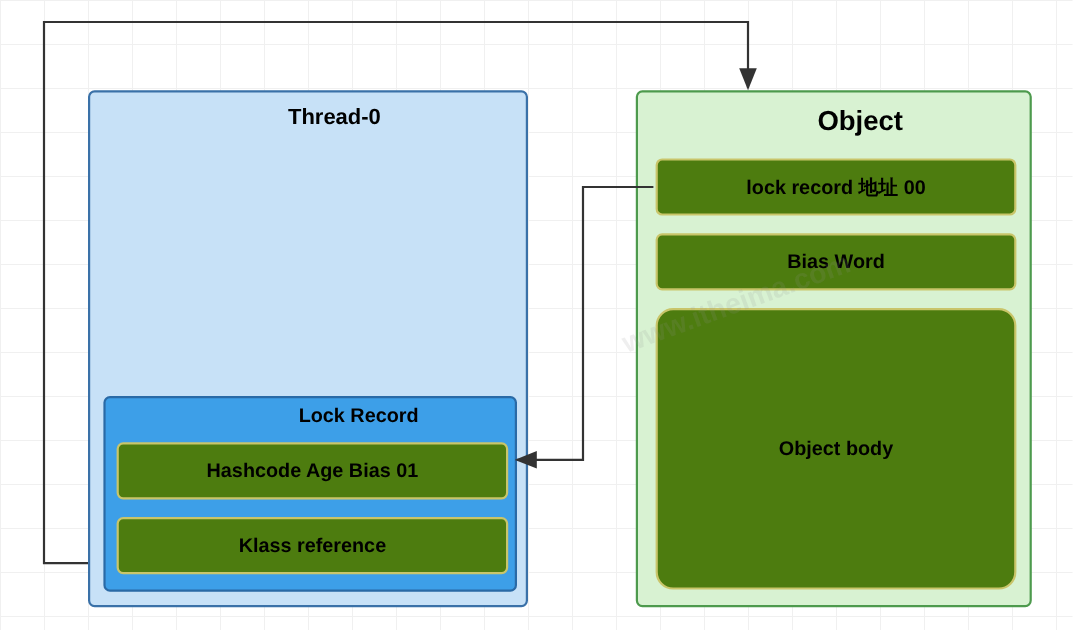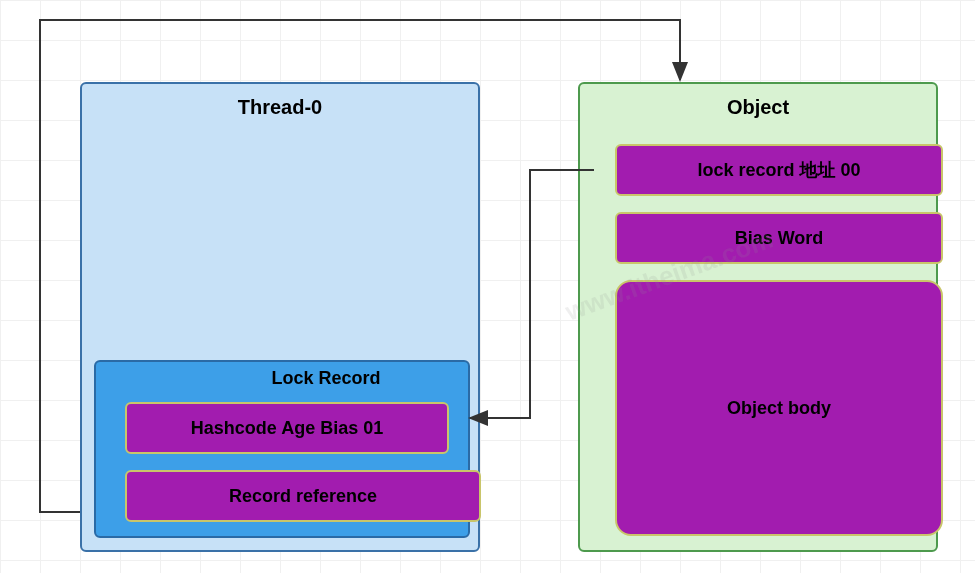--- a/index.html
+++ b/index.html
@@ -12,20 +12,21 @@
       background-image: 
         linear-gradient(#f0f0f0 1px, transparent 1px),
         linear-gradient(90deg, #f0f0f0 1px, transparent 1px);
       background-size: 40px 40px;
       overflow: hidden;
     }
 
     .box {
       position: absolute;
       border-radius: 6px;
+      padding-left: 24px;
     }
 
     .thread-box {
       left: 80px;
       top: 82px;
       width: 400px;
       height: 470px;
       background: #c7e1f7;
       border: 2px solid #3a71a8;
     }
@@ -55,51 +56,50 @@
       width: 100%;
       text-align: center;
       font-weight: bold;
       font-size: 18px;
       color: #000;
       margin-left: 44px;
     }
 
     .yellow-slot {
       position: absolute;
-      background: #a21caf;
+      background: #4d7c0f;
       border: 2px solid #c9c56a;
       border-radius: 6px;
       text-align: center;
       font-weight: bold;
       font-size: 18px;
       color: #000;
       display: flex;
       align-items: center;
       justify-content: center;
-      margin-left: 19px;
     }
 
-    .lr-hash { left: 10px; top: 40px; width: 324px; height: 52px; }
+    .lr-hash { left: 10px; top: 40px; width: 356px; height: 52px; }
     .lr-ref  { left: 10px; top: 108px; width: 356px; height: 52px; }
 
     .object-box {
       left: 578px;
       top: 82px;
       width: 360px;
       height: 470px;
       background: #d8f2d2;
       border: 2px solid #4d9a4d;
     }
     .object-title {
       position: absolute;
       top: 12px;
       width: 100%;
       text-align: center;
       font-weight: bold;
-      font-size: 20px;
+      font-size: 25px;
       color: #000;
     }
 
     .obj-mark { left: 16px; top: 60px; width: 328px; height: 52px; }
     .obj-klass { left: 16px; top: 128px; width: 328px; height: 52px; }
     .obj-body { left: 16px; top: 196px; width: 328px; height: 256px; border-radius: 16px; }
 
     svg.arrows {
       position: absolute;
       left: 0; top: 0;
@@ -121,21 +121,21 @@
   </style>
 </head>
 <body>
 
 <div class="box thread-box">
   <div class="thread-title">Thread-0</div>
 
   <div class="lock-record">
     <div class="lock-record-title">Lock Record</div>
     <div class="yellow-slot lr-hash">Hashcode Age Bias 01</div>
-    <div class="yellow-slot lr-ref">Record reference</div>
+    <div class="yellow-slot lr-ref">Klass reference</div>
   </div>
 </div>
 
 <div class="box object-box">
   <div class="object-title">Object</div>
   <div class="yellow-slot obj-mark">lock record 地址 00</div>
   <div class="yellow-slot obj-klass">Bias Word</div>
   <div class="yellow-slot obj-body">Object body</div>
 </div>
 

